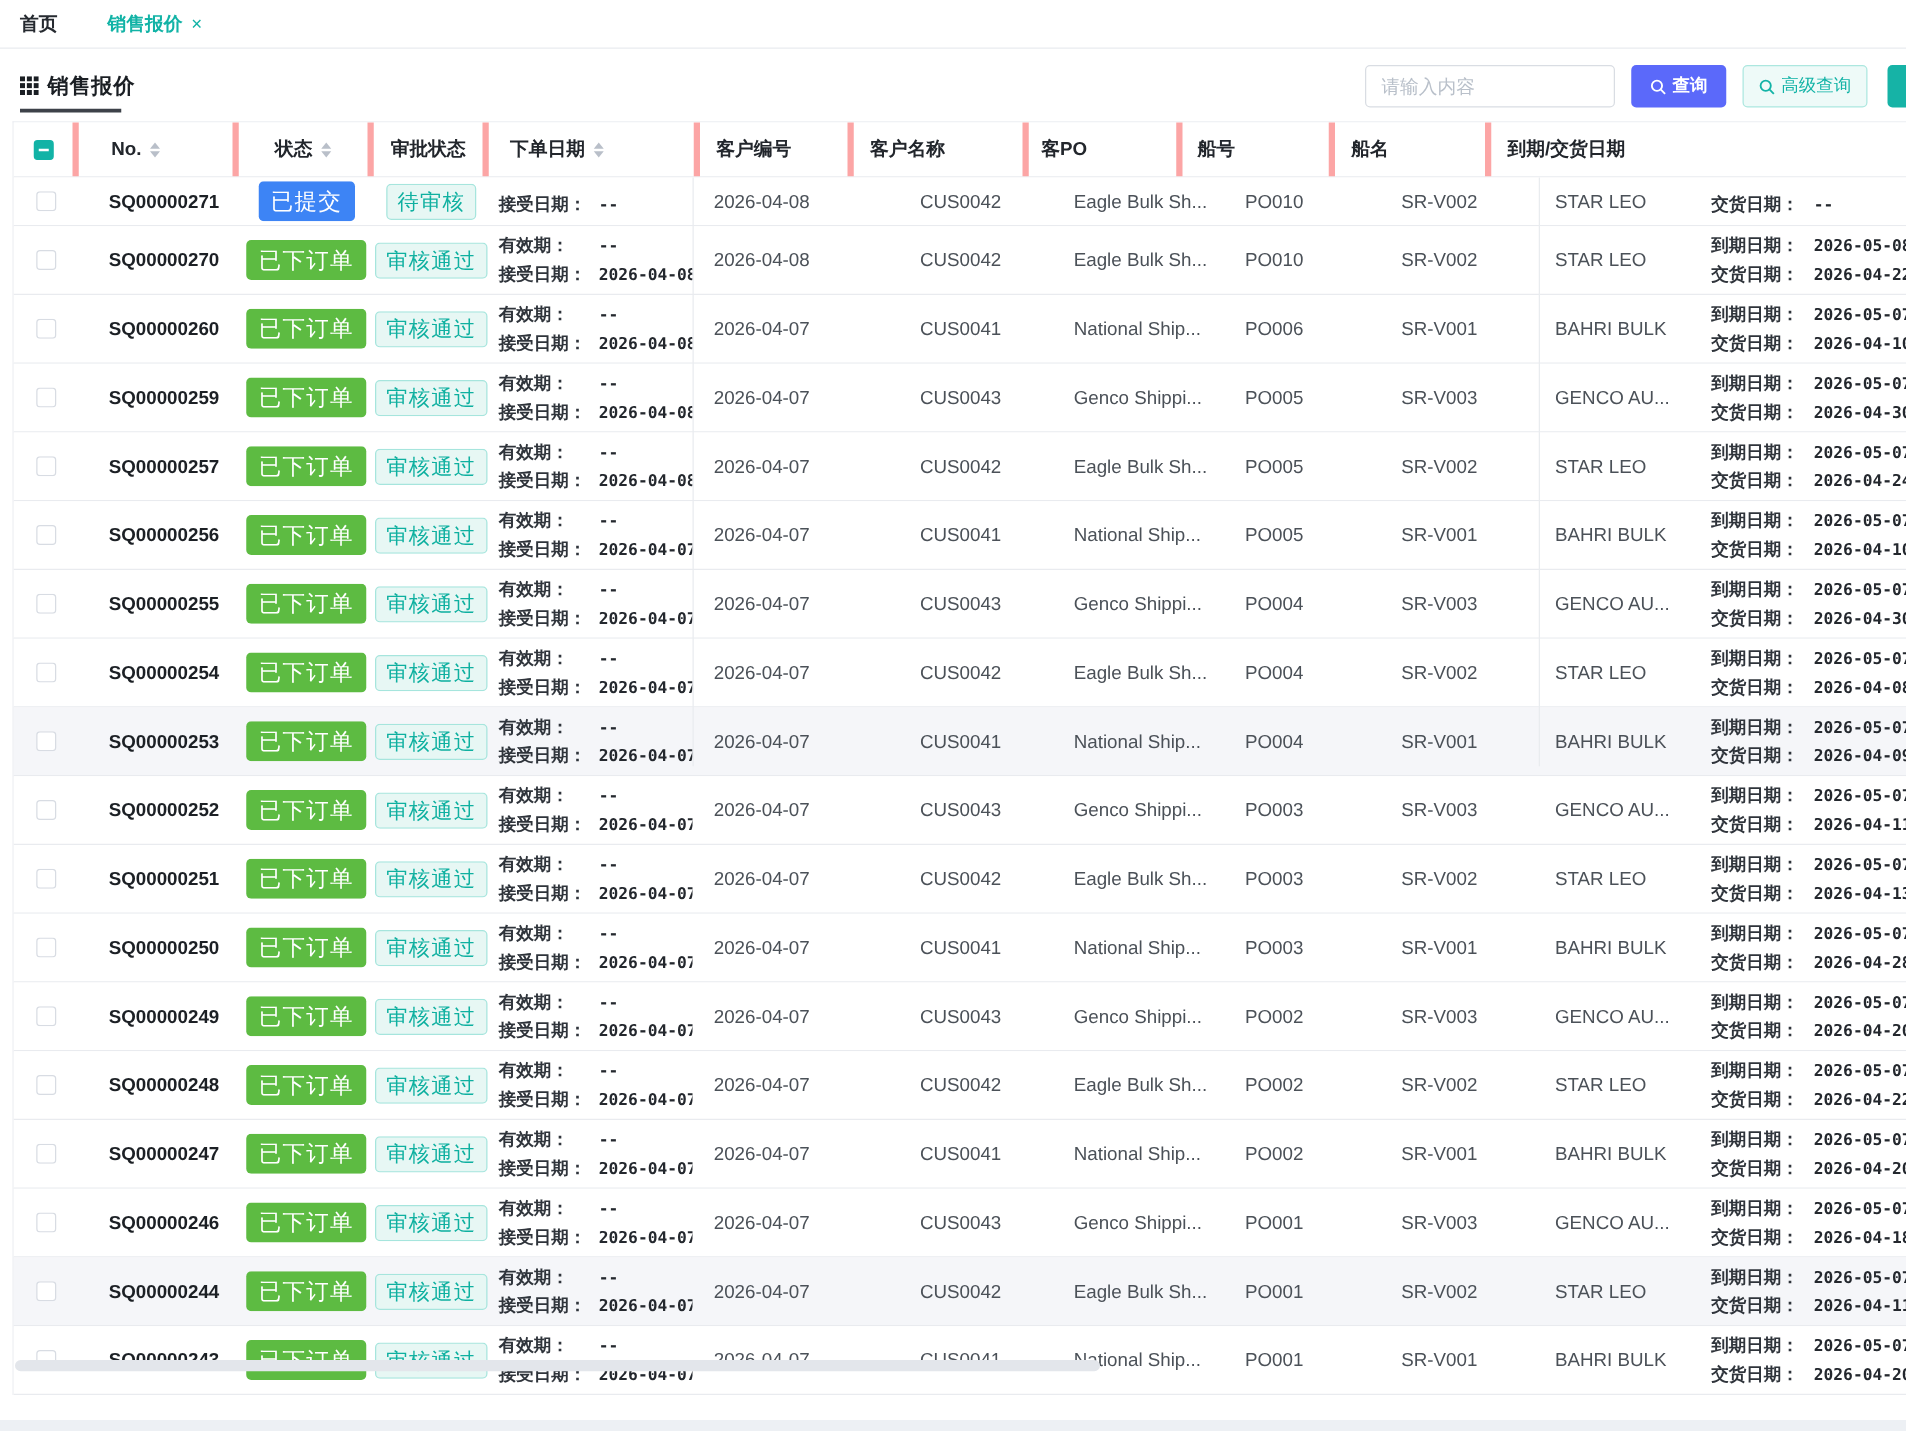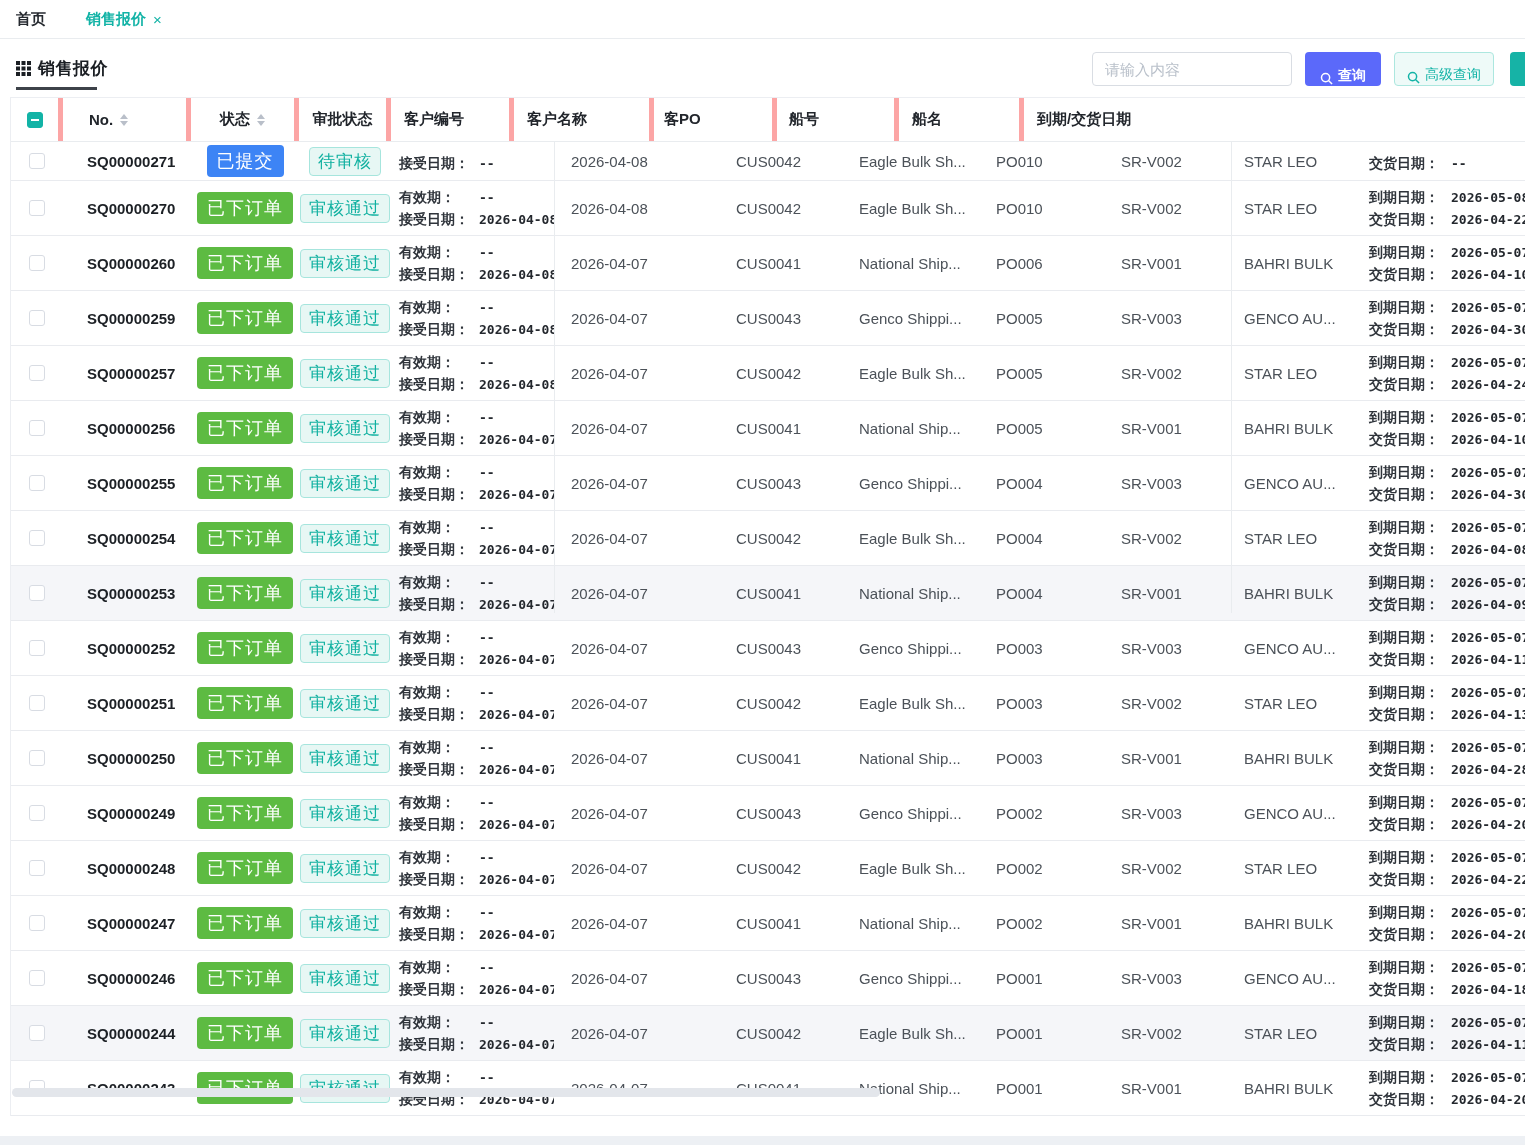--- a/index.html
+++ b/index.html
@@ -13,21 +13,21 @@
   .tab .close{font-size:15px;font-weight:400;line-height:1;margin-top:1px;}
 
   
   .toolbar{position:relative;height:58px;}
   .titleblock{position:absolute;left:16px;top:18px;display:flex;align-items:center;gap:7px;}
   .titleblock .ttl{font-size:17px;font-weight:700;color:#1b1f24;letter-spacing:.5px;}
   .title-underline{position:absolute;left:16px;top:48px;width:81px;height:3px;background:#3d4249;}
   .search-input{position:absolute;left:1092px;top:13px;width:200px;height:34px;border:1px solid #d9dde3;border-radius:4px;
         padding:0 12px;font-size:15px;box-sizing:border-box;color:#333;outline:none;font-family:inherit;}
   .search-input::placeholder{color:#b9c0ca;}
-  .btn{position:absolute;top:13px;height:34px;border-radius:4px;display:flex;align-items:flex-end;justify-content:center;
+  .btn{position:absolute;top:13px;height:34px;border-radius:4px;display:flex;align-items:center;justify-content:center;
        gap:5px;font-size:14px;cursor:pointer;box-sizing:border-box;border:none;font-family:inherit;}
   .btn-query{left:1305px;width:76px;background:#5b69fa;color:#fff;font-weight:600;}
   .btn-adv{left:1394px;width:100px;background:#eefaf8;border:1px solid #ace7df;color:#12b3a6;}
   .btn-clipped{left:1510px;width:28px;background:#16b3a6;}
 
   
   .tablewrap{position:relative;margin-left:10px;width:1515px;border-left:1px solid #eceef2;border-top:1px solid #eceef2;}
   .thead{display:flex;height:43px;align-items:stretch;border-bottom:1px solid #e9ecef;background:#fff;}
   .th{display:flex;align-items:center;font-size:15px;font-weight:700;color:#22262c;box-sizing:border-box;border-right:5px solid #fca5a5;}
   .trow{display:flex;height:54px;align-items:center;border-bottom:1px solid #e9ebef;background:#fff;cursor:pointer;}
@@ -145,20 +145,27 @@
       <div class="th c3">
         <span>状态</span>
         <span class="sort">
             <i class="up"></i>
             <i class="dn"></i>
           </span>
       </div>
       <div class="th c4">
         <span>审批状态</span>
       </div>
+      <div class="th c6">
+        <span>下单日期</span>
+        <span class="sort">
+            <i class="up"></i>
+            <i class="dn"></i>
+          </span>
+      </div>
       <div class="th c7">
         <span>客户编号</span>
       </div>
       <div class="th c8">
         <span>客户名称</span>
       </div>
       <div class="th c9">
         <span>客PO</span>
       </div>
       <div class="th c10">

